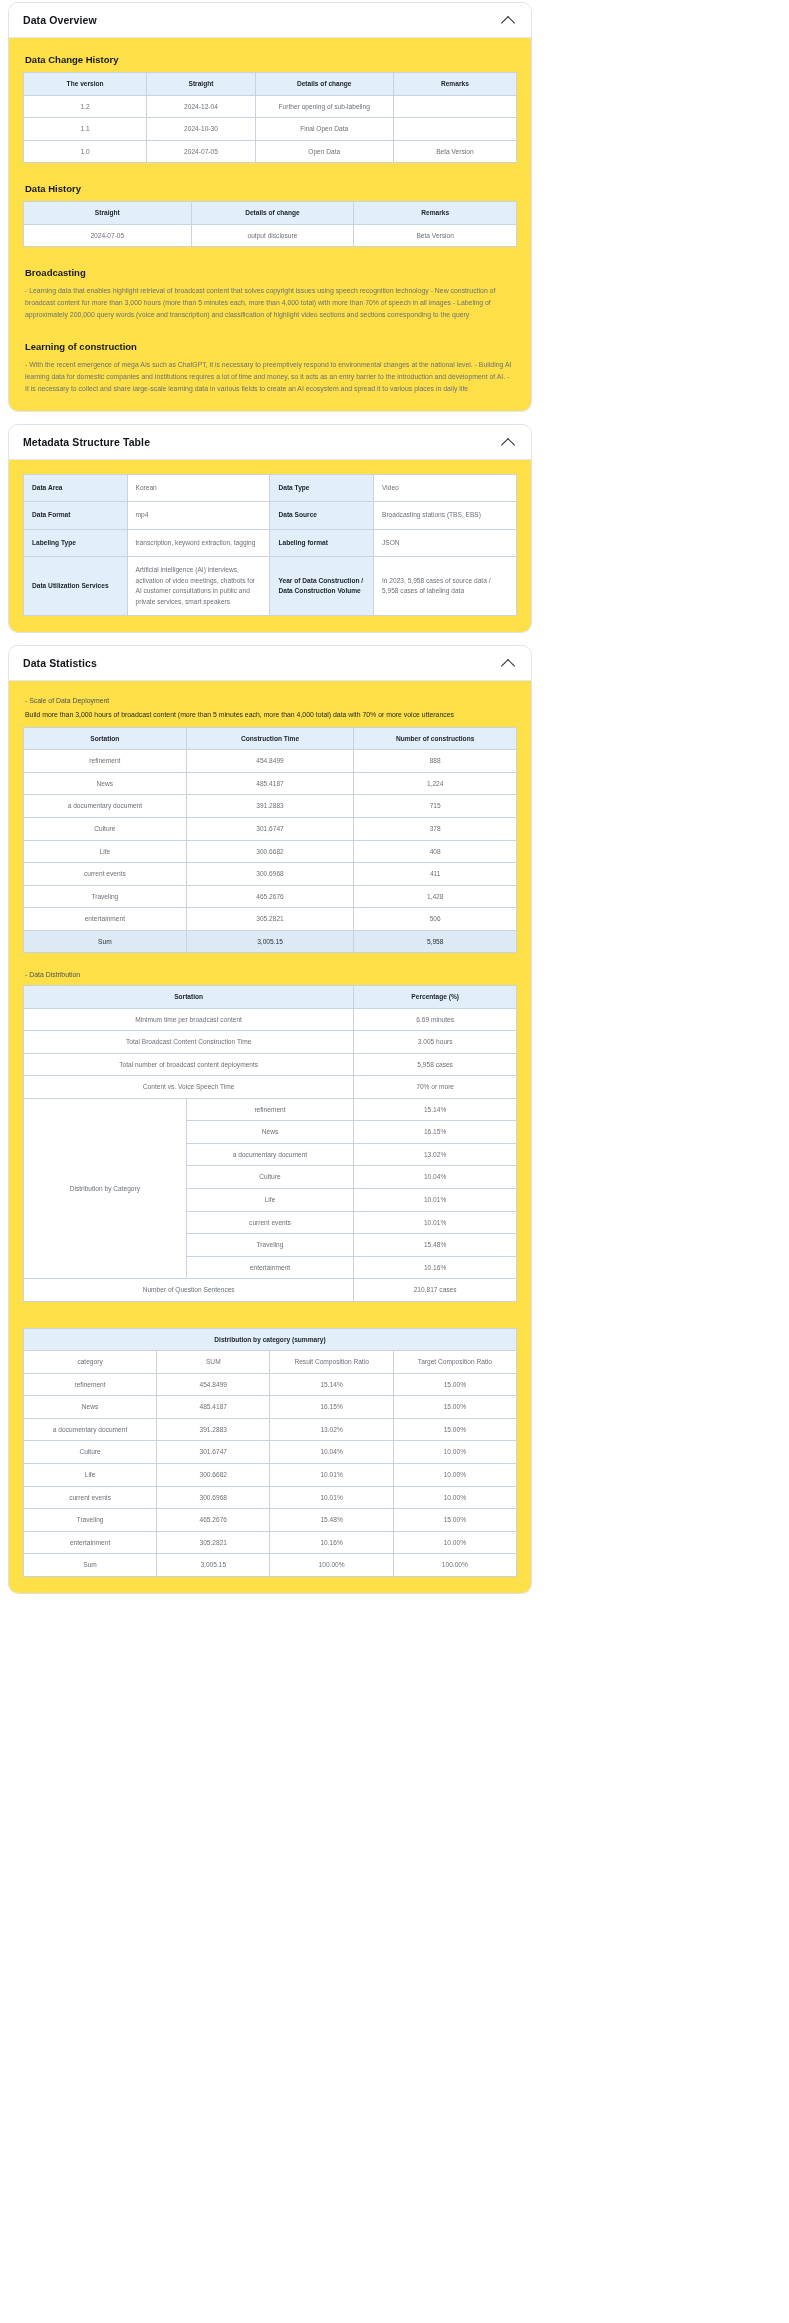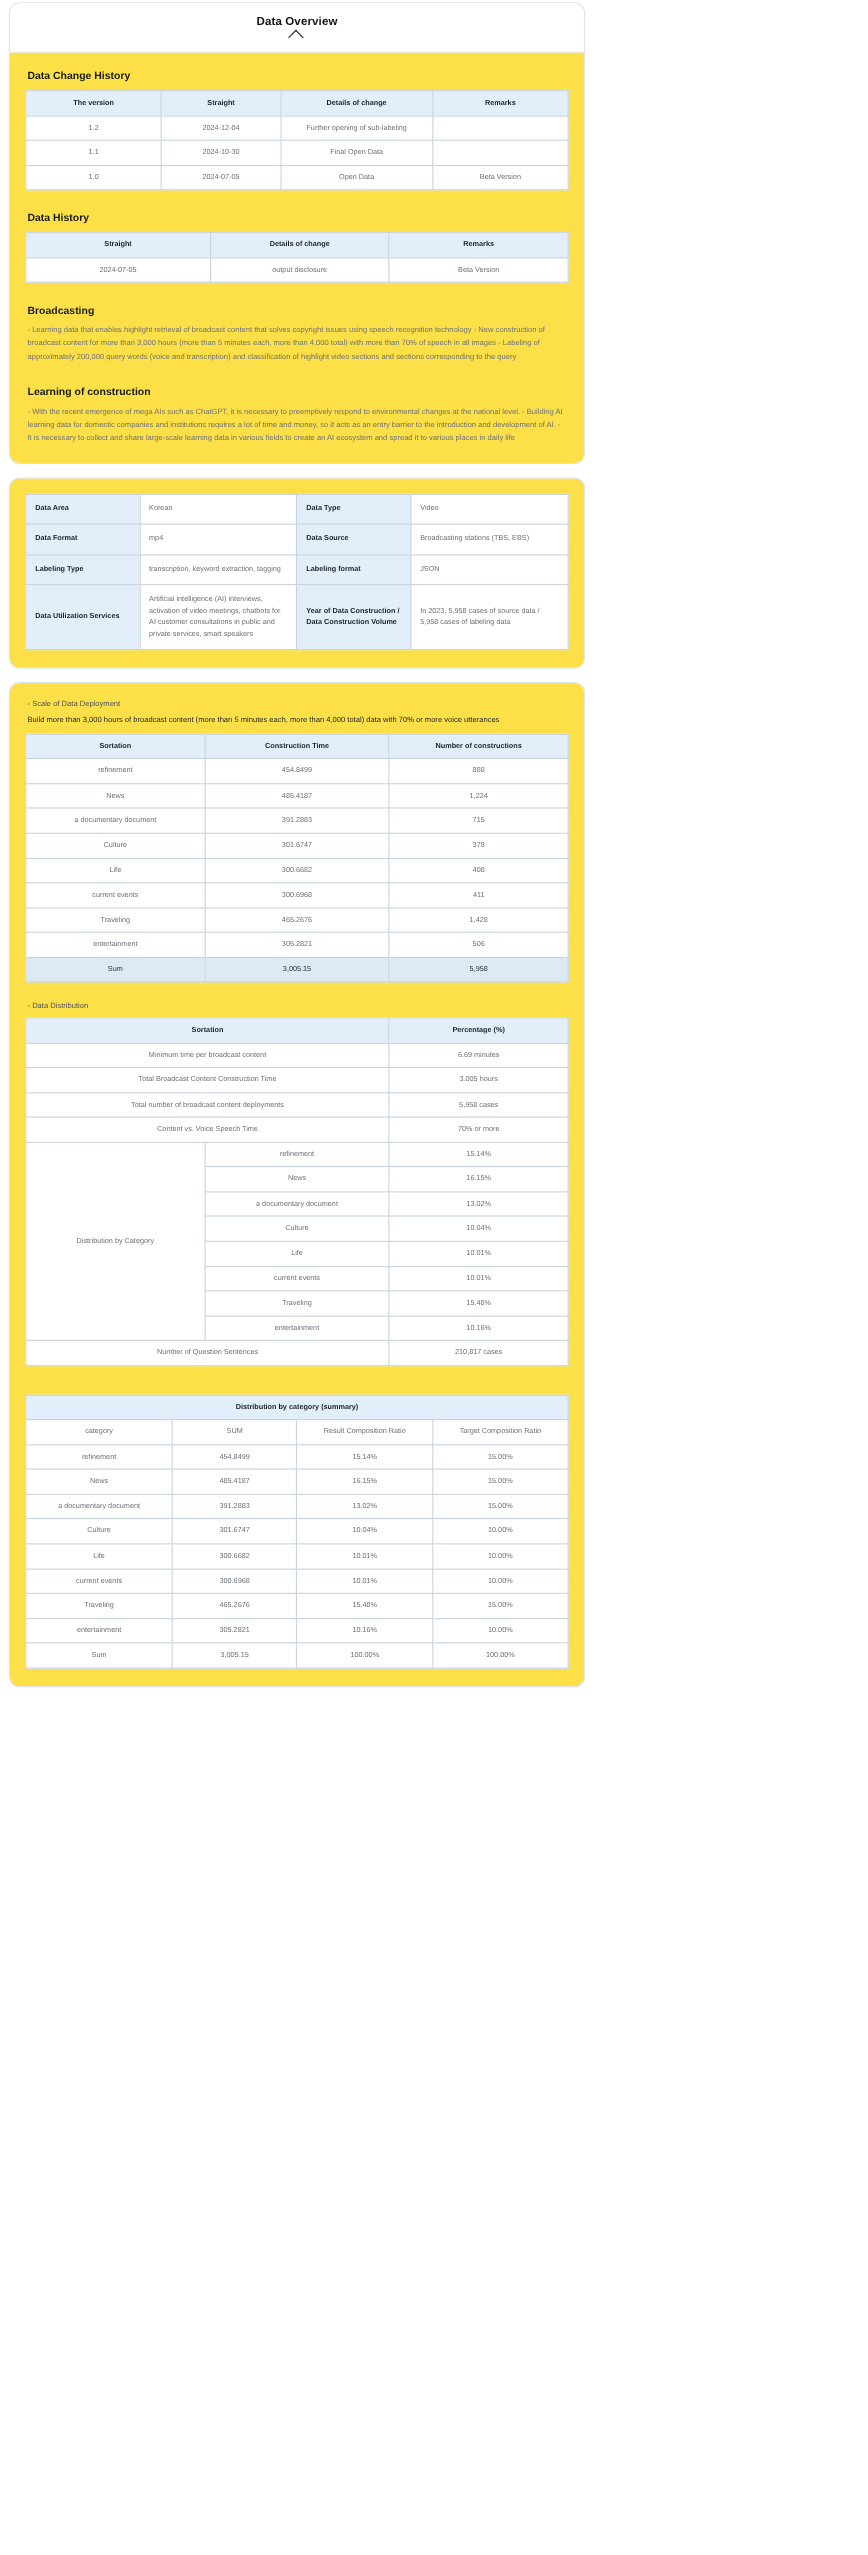--- a/index.html
+++ b/index.html
@@ -21,21 +21,20 @@
     margin: 0 8px 12px 8px;
     overflow: hidden;
   }
   .card-header {
     display: flex;
     align-items: center;
     justify-content: space-between;
     padding: 11px 14px 11px 14px;
     background: #ffffff;
     border-bottom: 1px solid #e4e9ef;
-    flex-direction: column;
   }
   .card-title {
     font-size: 10.5px;
     font-weight: bold;
     color: #111418;
     letter-spacing: .1px;
   }
   .chev {
     width: 16px; height: 10px;
     position: relative;
@@ -209,20 +208,24 @@
 
       <div class="sec-title gap">Broadcasting</div>
       <p class="para">- Learning data that enables highlight retrieval of broadcast content that solves copyright issues using speech recognition technology - New construction of broadcast content for more than 3,000 hours (more than 5 minutes each, more than 4,000 total) with more than 70% of speech in all images - Labeling of approximately 200,000 query words (voice and transcription) and classification of highlight video sections and sections corresponding to the query</p>
 
       <div class="sec-title gap">Learning of construction</div>
       <p class="para">- With the recent emergence of mega AIs such as ChatGPT, it is necessary to preemptively respond to environmental changes at the national level. - Building AI learning data for domestic companies and institutions requires a lot of time and money, so it acts as an entry barrier to the introduction and development of AI. - It is necessary to collect and share large-scale learning data in various fields to create an AI ecosystem and spread it to various places in daily life</p>
     </div>
   </section>
 
   <section class="card">
+    <div class="card-header">
+      <div class="card-title">Metadata Structure Table</div>
+      <div class="chev"></div>
+    </div>
     <div class="card-body">
       <table class="meta">
         <tbody id="meta-body">
             <tr>
               <th>Data Area</th>
               <td>Korean</td>
               <th>Data Type</th>
               <td>Video</td>
             </tr>
             <tr>
@@ -242,20 +245,24 @@
               <td>Artificial intelligence (AI) interviews, activation of video meetings, chatbots for AI customer consultations in public and private services, smart speakers</td>
               <th>Year of Data Construction / Data Construction Volume</th>
               <td>In 2023, 5,958 cases of source data / 5,958 cases of labeling data</td>
             </tr>
           </tbody>
       </table>
     </div>
   </section>
 
   <section class="card">
+    <div class="card-header">
+      <div class="card-title">Data Statistics</div>
+      <div class="chev"></div>
+    </div>
     <div class="card-body">
 
       <div class="stat-line">- Scale of Data Deployment</div>
       <div class="stat-line b">Build more than 3,000 hours of broadcast content (more than 5 minutes each, more than 4,000 total) data with 70% or more voice utterances</div>
 
       <table class="tbl" style="margin-top:6px">
         <colgroup>
             <col style="width:33%">
             <col style="width:34%">
             <col style="width:33%">

